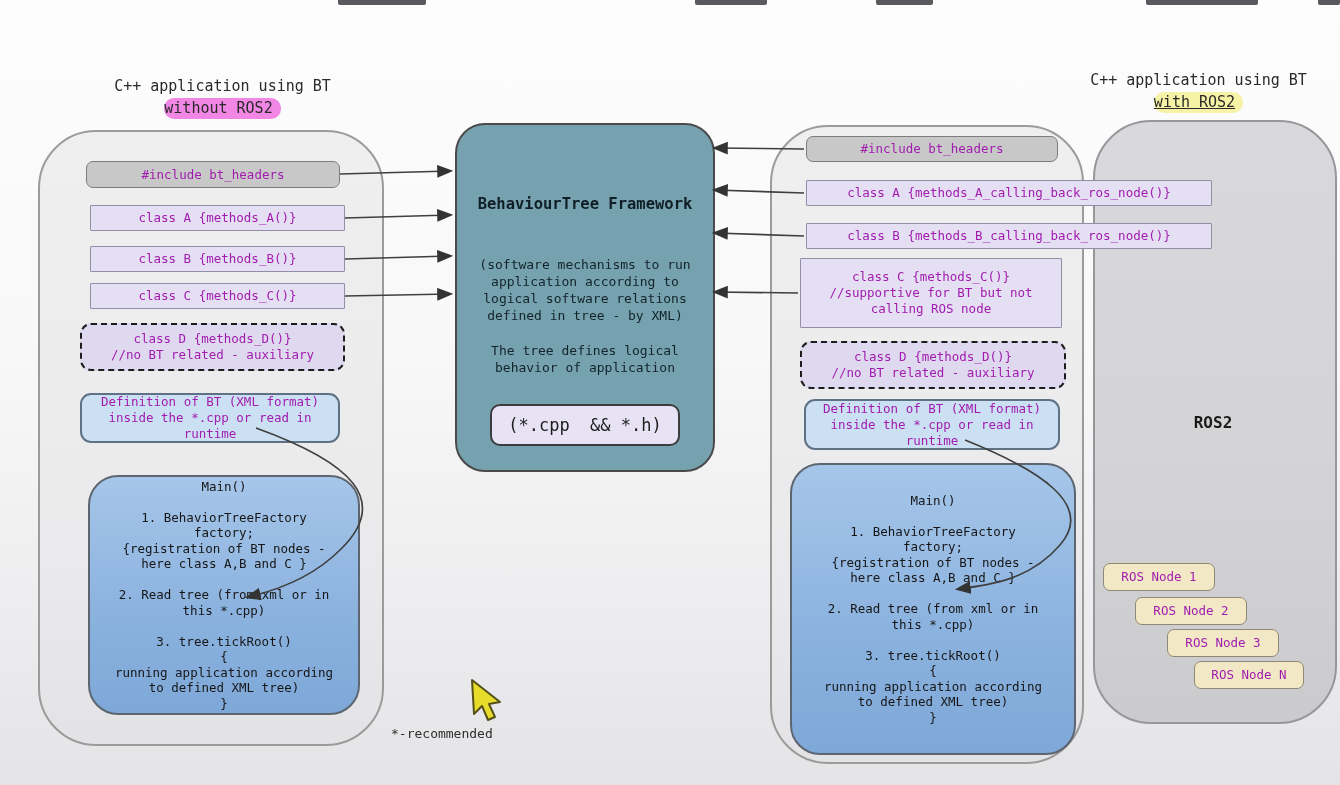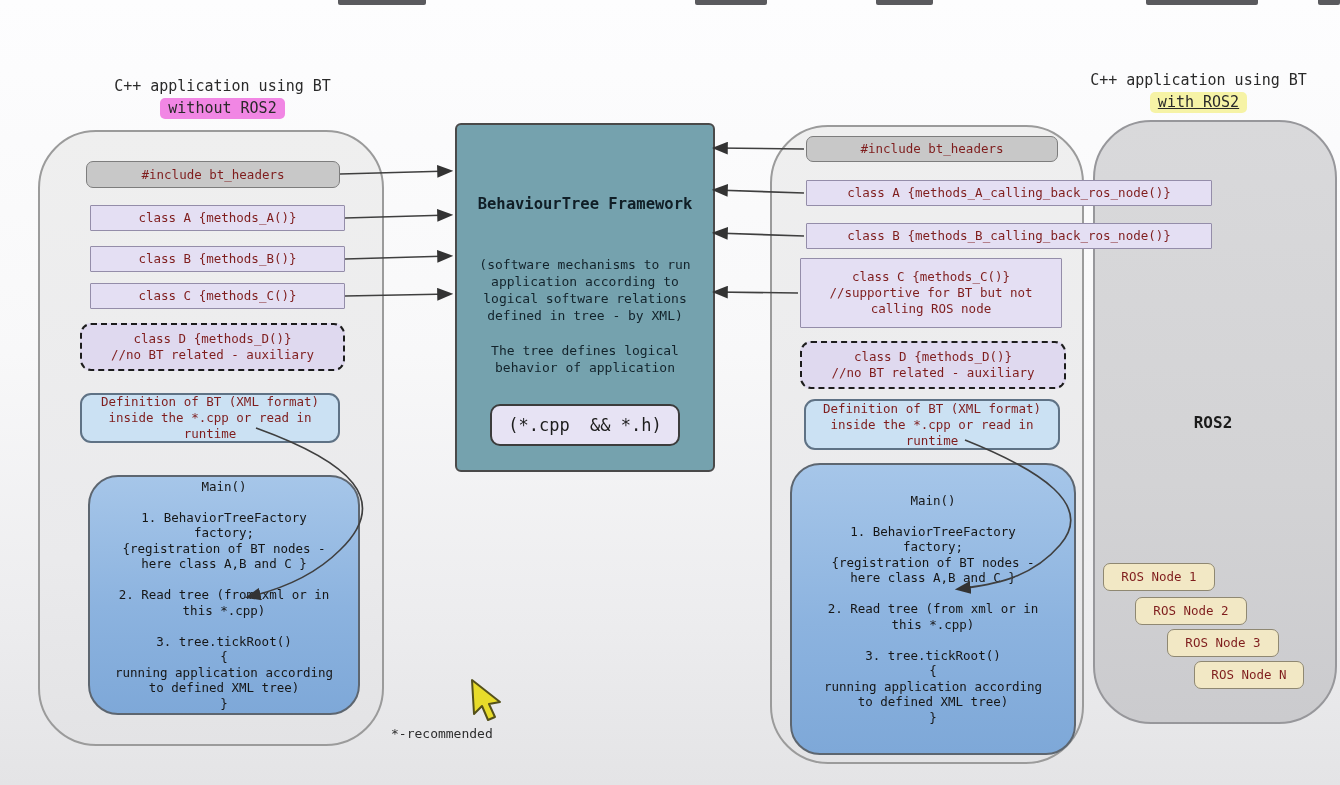--- a/index.html
+++ b/index.html
@@ -9,49 +9,49 @@
     background:linear-gradient(180deg,#fdfdfe 0%,#f8f8f9 45%,#ececee 80%,#e4e4e6 100%);
     color:#2b2b2b;
   }
   .abs{position:absolute;}
   .topmark{position:absolute;top:0;height:5px;background:#313136;opacity:.8;border-radius:0 0 2px 2px;}
   .title{
     left:330px;top:28px;width:750px;text-align:center;
     font-size:23px;line-height:33px;color:#1f1f1f;white-space:pre-line;letter-spacing:.5px;
   }
   .col-header{ text-align:center;font-size:15px;line-height:21px;color:#2a2a2a;}
-  .hl{padding:1px 8px 2px 8px;border-radius:5px;}
+  .hl{padding:1px 8px 2px 0;border-radius:10px;}
   .hl-pink{background:#f186e4;}
   .hl-yellow{background:#f6f3a6;text-decoration:underline;}
 
   .container{
     position:absolute;border:2px solid #9b9b9b;border-radius:58px;
     background:linear-gradient(180deg,#efefef 0%,#eaeaec 70%,#e3e3e5 100%);
   }
   .container.ros{
     background:linear-gradient(180deg,#d9d9db 0%,#d3d3d5 60%,#cbcbce 100%);
     border-color:#97979b;
   }
   .box{
     position:absolute;display:flex;align-items:center;justify-content:center;
-    text-align:center;font-size:12.5px;line-height:16px;white-space:pre-line;color:#7f1d1d;
+    text-align:center;font-size:12.5px;line-height:16px;white-space:pre-line;color:#a21caf;
     box-sizing:border-box;
   }
   .box-gray{background:#c8c8c8;border:1.5px solid #7d7d7d;border-radius:7px;}
   .box-lav{background:#e4dff3;border:1.5px solid #948da9;border-radius:1px;}
   .box-dash{background:#dfd9ef;border:2px dashed #1c1c1c;border-radius:11px;}
   .box-def{background:#cbe1f3;border:2px solid #5f7285;border-radius:11px;}
   .box-main{
     background:linear-gradient(180deg,#a6c6e9 0%,#8cb3df 55%,#7ea8d8 100%);
     border:2px solid #5d6670;border-radius:30px;flex-direction:column;
     font-size:12.5px;line-height:15.5px;color:#161616;
   }
   .box-node{background:#f2e8c5;border:1.5px solid #8f8872;border-radius:7px;font-size:12.5px;}
   .teal{
-    position:absolute;background:#75a2ae;border:2.5px solid #4a4a4a;border-radius:6px;
+    position:absolute;background:#75a2ae;border:2.5px solid #4a4a4a;border-radius:30px;
     display:flex;flex-direction:column;align-items:center;text-align:center;color:#13232b;
   }
   .teal .fw-title{margin-top:70px;font-size:15.5px;font-weight:bold;color:#101e26;}
   .teal .fw-desc{margin-top:43px;font-size:13px;line-height:17px;white-space:pre-line;}
   .teal .fw-desc2{margin-top:18px;font-size:13px;line-height:17px;white-space:pre-line;}
   .cpp-box{
     margin-top:28px;background:#e7e3f4;border:2px solid #3c3c3c;border-radius:10px;
     padding:9px 16px;font-size:17px;white-space:pre;color:#1d1d1d;
   }
   .ros2-title{left:1093px;top:413px;width:240px;text-align:center;font-size:16px;font-weight:bold;color:#1b1b1b;}

